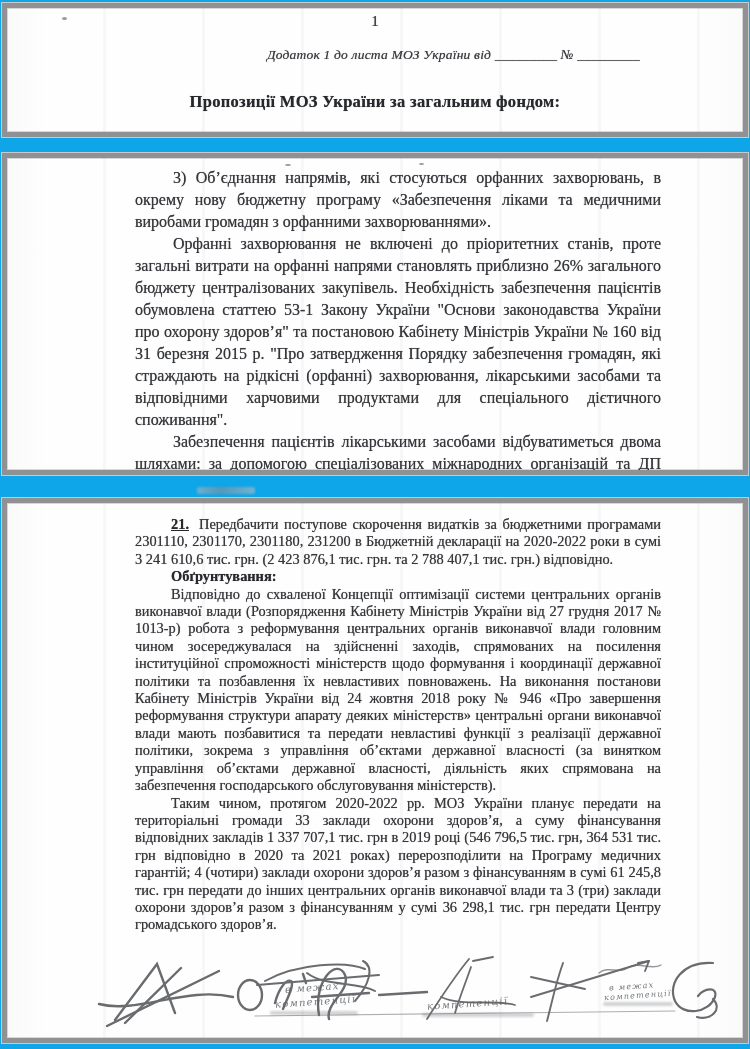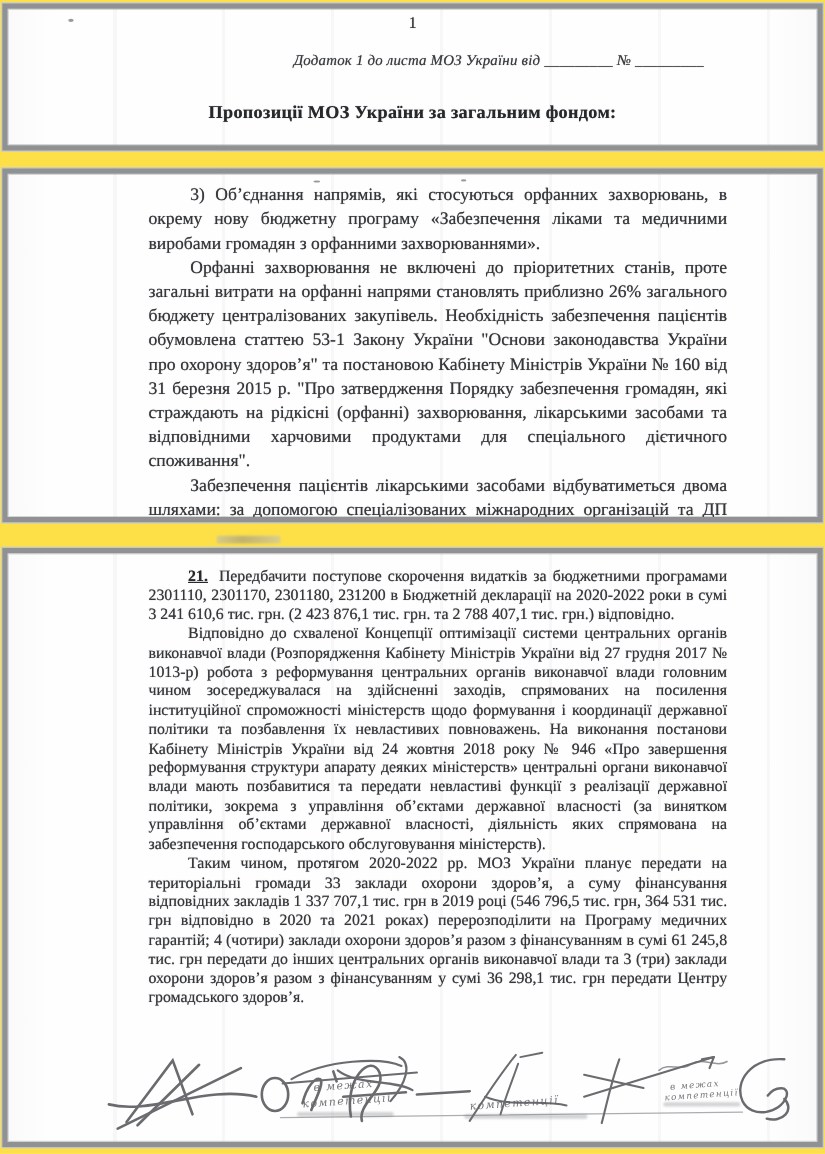--- a/index.html
+++ b/index.html
@@ -1,19 +1,19 @@
 <!DOCTYPE html>
 <html lang="uk"><head>
 <meta charset="utf-8">
 <style>
   html,body{margin:0;padding:0;background:#ffffff;}
   .canvas{
     position:relative;
     width:750px;height:1049px;
-    background:#fde047;
+    background:#0ea5e9;
     font-family:"Liberation Serif", serif;
     overflow:hidden;
   }
   .scan-box{
     position:absolute;
     left:2px;width:736px;
     background:#fefefe;
     border:5px solid #8f9192;
     box-shadow:0 0 0 1px #c8cacb, inset 0 0 0 1px #d8d8d8;
     box-sizing:content-box;
@@ -151,20 +151,21 @@
       <p>Орфанні захворювання не включені до пріоритетних станів, проте загальні витрати на орфанні напрями становлять приблизно 26% загального бюджету централізованих закупівель. Необхідність забезпечення пацієнтів обумовлена статтею 53-1 Закону України "Основи законодавства України про охорону здоров’я" та постановою Кабінету Міністрів України № 160 від 31 березня 2015 р. "Про затвердження Порядку забезпечення громадян, які страждають на рідкісні (орфанні) захворювання, лікарськими засобами та відповідними харчовими продуктами для спеціального дієтичного споживання".</p>
       <p>Забезпечення пацієнтів лікарськими засобами відбуватиметься двома шляхами: за допомогою спеціалізованих міжнародних організацій та ДП "Медичні закупівлі України". Фінансування за вказаною програмою протягом 2020-2022 років пропонується збільшувати шляхом зниження цін на ці лікарські засоби двома шляхами: розширенням конкуренції та закупівлею генеричних препаратів (за можливості) та проведення перемовин з виробниками у випадку закупівлі запатентованих лікарських засобів.</p>
     </div>
   </section>
 
   <span class="smudge" style="left:197px;top:487px;width:58px;height:7px;"></span>
 
   <section class="scan-box box3">
     <div class="text-col scan-text">
       <p><span class="lead-num">21.</span><span>Передбачити поступове скорочення видатків за бюджетними програмами 2301110, 2301170, 2301180, 231200  в Бюджетній декларації на 2020-2022 роки в сумі 3 241 610,6 тис. грн. (2 423 876,1 тис. грн. та 2 788 407,1 тис. грн.) відповідно.</span></p>
+      <h4>Обґрунтування:</h4>
       <p>Відповідно до схваленої Концепції оптимізації системи центральних органів виконавчої влади (Розпорядження Кабінету Міністрів України від 27 грудня 2017 № 1013-р) робота з реформування центральних органів виконавчої влади головним чином зосереджувалася на здійсненні заходів, спрямованих на посилення інституційної спроможності міністерств щодо формування і координації державної політики та позбавлення їх невластивих повноважень. На виконання постанови Кабінету Міністрів України  від 24 жовтня 2018 року № 946 «Про завершення реформування структури апарату деяких міністерств» центральні органи виконавчої влади мають позбавитися та передати невластиві функції з реалізації державної політики, зокрема з управління об’єктами державної власності (за винятком управління об’єктами державної власності, діяльність яких спрямована на забезпечення господарського обслуговування міністерств).</p>
       <p>Таким чином, протягом 2020-2022 рр. МОЗ України планує передати на територіальні громади 33 заклади охорони здоров’я, а суму фінансування відповідних закладів 1 337 707,1 тис. грн в 2019 році (546 796,5 тис. грн,  364 531 тис. грн відповідно в 2020 та 2021 роках) перерозподілити на Програму медичних гарантій; 4 (чотири) заклади охорони здоров’я разом з фінансуванням в сумі 61 245,8 тис. грн передати до інших центральних органів виконавчої влади та 3 (три) заклади охорони здоров’я разом з фінансуванням у сумі 36 298,1 тис. грн  передати Центру громадського здоров’я.</p>
     </div>
 
     <div class="sig-zone">
       <svg viewBox="0 0 736 86" width="736" height="86" fill="none" stroke="#4a4c50" stroke-width="2" stroke-linecap="round" opacity="0.82">
 
         <path d="M248,66 L668,61" stroke="#9a9c9e" stroke-width="1.2"></path>
 
         <g stroke-width="2.4">

